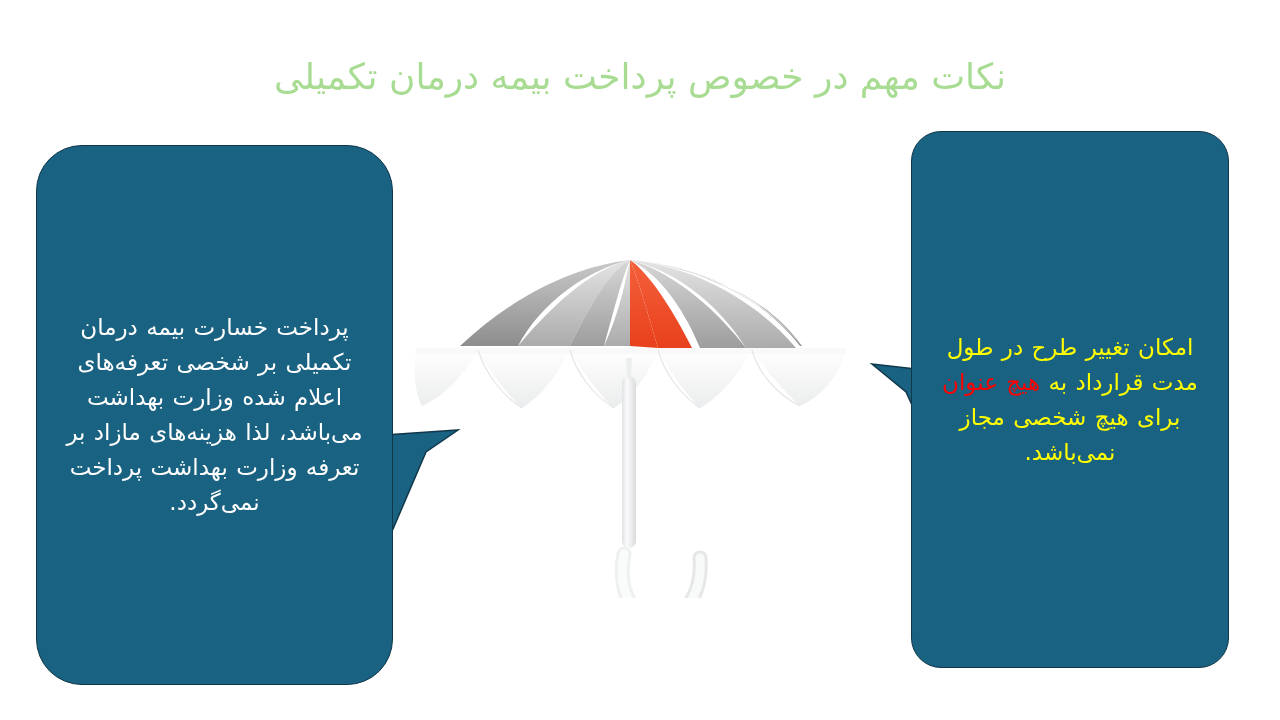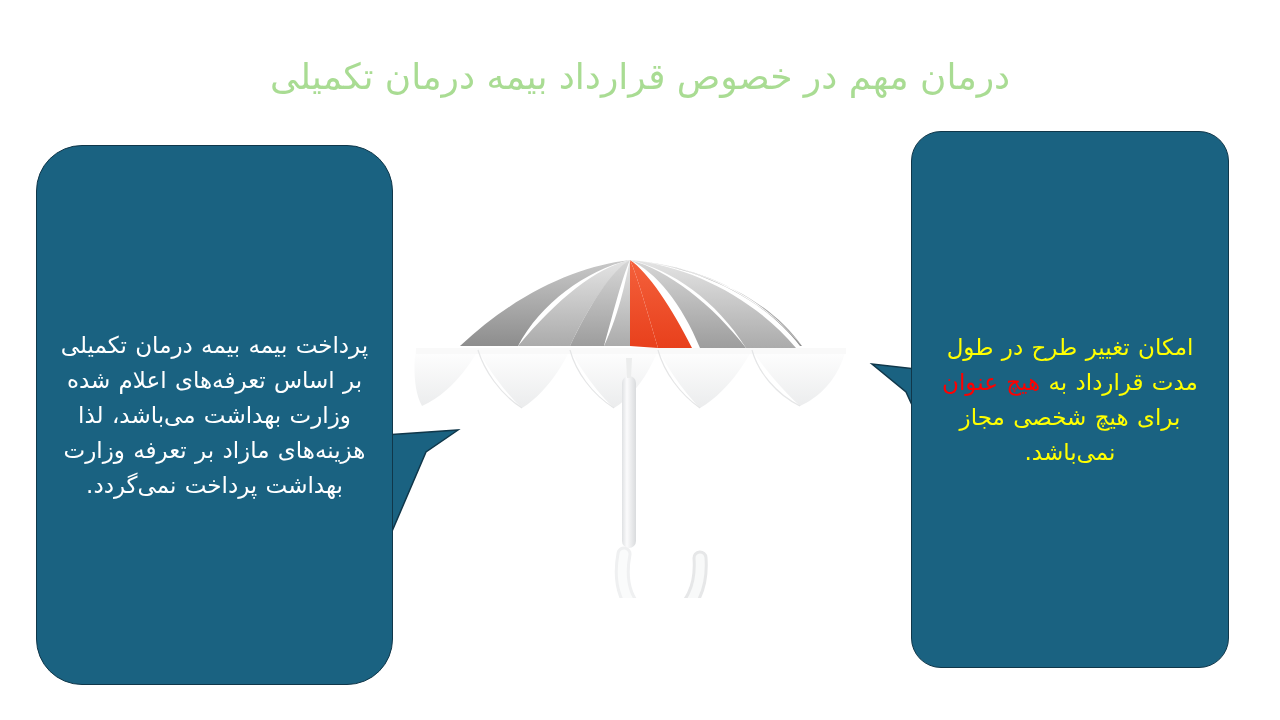--- a/index.html
+++ b/index.html
@@ -93,21 +93,21 @@
     top: 238px;
     width: 460px;
     height: 360px;
   }
 </style>
 </head>
 <body>
 
 <div id="slide">
 
-  <div id="slide-title">درمان مهم در خصوص قرارداد بیمه درمان تکمیلی</div>
+  <div id="slide-title">نکات مهم در خصوص پرداخت بیمه درمان تکمیلی</div>
 
   <div id="umbrella">
     <svg viewBox="0 0 460 360" width="460" height="360">
       <defs>
         <linearGradient id="gA" x1="0" y1="0" x2="0" y2="1">
           <stop offset="0%" stop-color="#c9c9c9"></stop>
           <stop offset="100%" stop-color="#8d8d8d"></stop>
         </linearGradient>
         <linearGradient id="gB" x1="0" y1="0" x2="0" y2="1">
           <stop offset="0%" stop-color="#e4e4e4"></stop>
@@ -185,21 +185,21 @@
     <path d="M2,10 L2,222 L30,206 L96,52 L128,30 L40,36 Z" fill="#1a6281" stroke="#10374a" stroke-width="1.5"></path>
     <rect x="0" y="0" width="34" height="232" fill="#1a6281"></rect>
   </svg>
 
   <svg id="tail-right-svg" class="tail-svg" viewBox="0 0 190 230" width="190" height="230">
     <path d="M188,8 L188,226 L166,214 L96,62 L62,34 L150,44 Z" fill="#1a6281" stroke="#10374a" stroke-width="1.5"></path>
     <rect x="156" y="0" width="36" height="232" fill="#1a6281"></rect>
   </svg>
 
   <div id="bubble-left" class="bubble">
-    <div class="bubble-text">پرداخت بیمه بیمه درمان تکمیلی بر اساس تعرفه‌های اعلام شده وزارت بهداشت می‌باشد، لذا هزینه‌های مازاد بر تعرفه وزارت بهداشت پرداخت نمی‌گردد.</div>
+    <div class="bubble-text">پرداخت خسارت بیمه درمان تکمیلی بر شخصی تعرفه‌های اعلام شده وزارت بهداشت می‌باشد، لذا هزینه‌های مازاد بر تعرفه وزارت بهداشت پرداخت نمی‌گردد.</div>
   </div>
 
   <div id="bubble-right" class="bubble">
     <div class="bubble-text">
       <span>امکان تغییر طرح در طول مدت قرارداد به </span><span class="accent">هیچ عنوان</span><span> برای هیچ شخصی مجاز نمی‌باشد.</span>
     </div>
   </div>
 
 </div>
 

